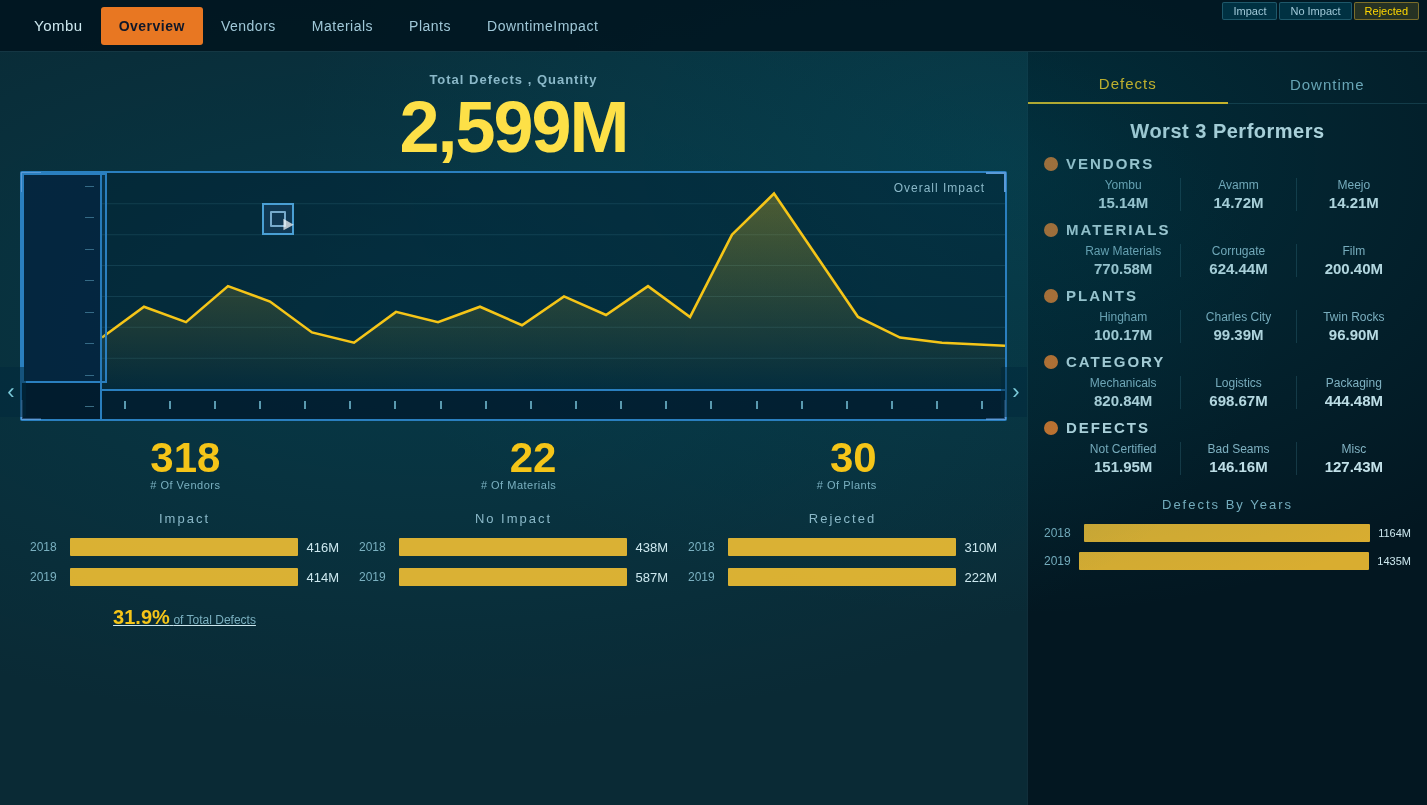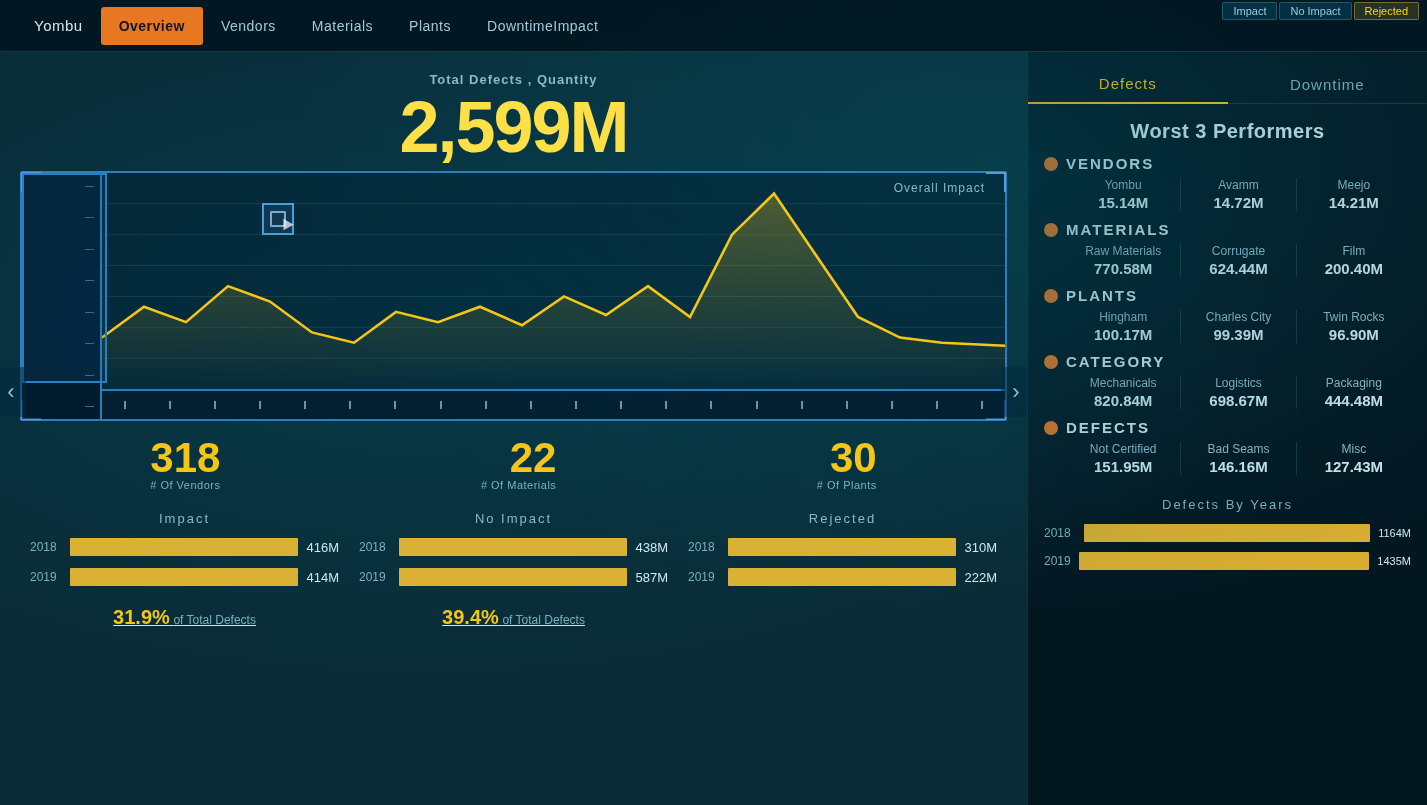--- a/index.html
+++ b/index.html
@@ -608,24 +608,20 @@
         <div class="bar-row">
           <span class="bar-year">2018</span>
           <div class="bar-track" style="width: 72%;"></div>
           <span class="bar-value">438M</span>
         </div>
         <div class="bar-row">
           <span class="bar-year">2019</span>
           <div class="bar-track" style="width: 90%;"></div>
           <span class="bar-value">587M</span>
         </div>
-        <div class="bar-footer">
-          <span class="bar-footer-pct">39.4%</span>
-          <span class="bar-footer-text">of Total Defects</span>
-        </div>
       </div>
 
       <div class="bar-section">
         <div class="bar-section-title">Rejected</div>
         <div class="bar-row">
           <span class="bar-year">2018</span>
           <div class="bar-track" style="width: 62%;"></div>
           <span class="bar-value">310M</span>
         </div>
         <div class="bar-row">

